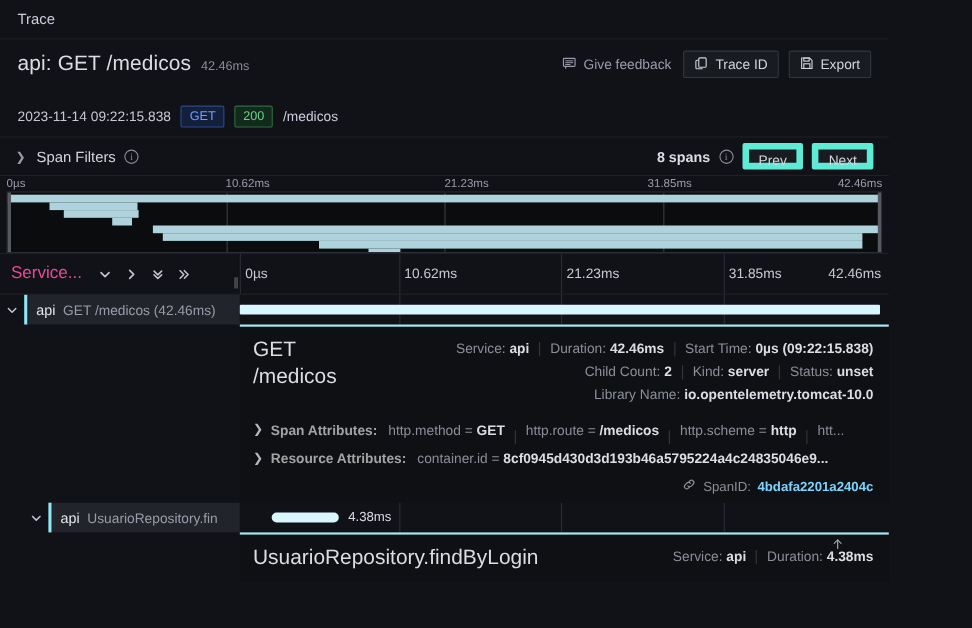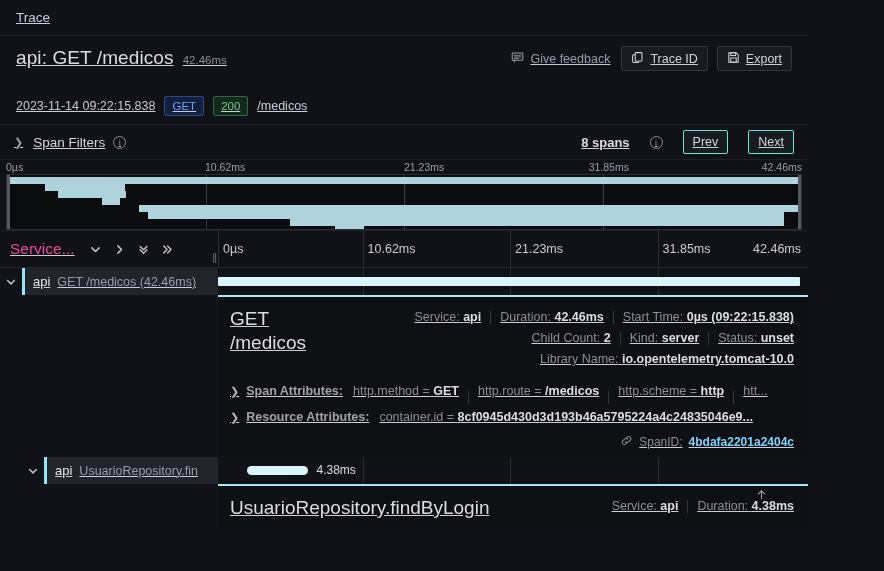--- a/index.html
+++ b/index.html
@@ -3,21 +3,21 @@
 <meta charset="utf-8">
 <style>
   * { box-sizing: border-box; margin: 0; padding: 0; }
   html, body {
     width: 884px; height: 571px;
     background: #111217;
     font-family: "Liberation Sans", sans-serif;
     color: #ccccdc;
     overflow: hidden;
   }
-  .app { position: relative; width: 808px; height: 571px; text-decoration: underline; }
+  .app { position: relative; width: 808px; height: 571px; }
 
   
   .topbar {
     height: 36px; display: flex; align-items: center;
     padding: 0 16px; background: #111217;
     border-bottom: 1px solid #1f2027;
   }
   .topbar-title { font-size: 13.5px; color: #ccccdc; }
 
   
@@ -55,25 +55,25 @@
     border-top: 1px solid #1f2027; border-bottom: 1px solid #1f2027;
   }
   .chev-right { color: #9a9cab; font-size: 11px; margin-right: 10px; }
   .filters-label { font-size: 13.5px; color: #d3d4de; }
   .info-ico {
     display: inline-flex; align-items: center; justify-content: center;
     width: 13px; height: 13px; border: 1px solid #8b8e98;
     border-radius: 50%; font-size: 9px; color: #8b8e98;
     margin-left: 8px; font-family: "Liberation Serif", serif;
   }
-  .filters-right { margin-left: auto; display: flex; align-items: center; gap: 20px; }
+  .filters-right { margin-left: auto; display: flex; align-items: center; gap: 8px; }
   .spans-count { font-size: 13px; color: #dcdce4; font-weight: bold; }
   .navbtn {
     font-size: 12.5px; color: #d3d4de; background: #181b1f;
-    border: 1px solid #5eead4; border-radius: 2px;
+    border: 6px solid #5eead4; border-radius: 2px;
     padding: 3px 9px; height: 24px; cursor: pointer; text-align: right;
   }
 
   
   .minimap-wrap { background: #111217; padding: 0; }
   .mm-axis { position: relative; height: 14px; margin: 0 6px; }
   .mm-axis span {
     position: absolute; top: 1px; font-size: 10.5px; color: #9a9cab;
     white-space: nowrap;
   }

